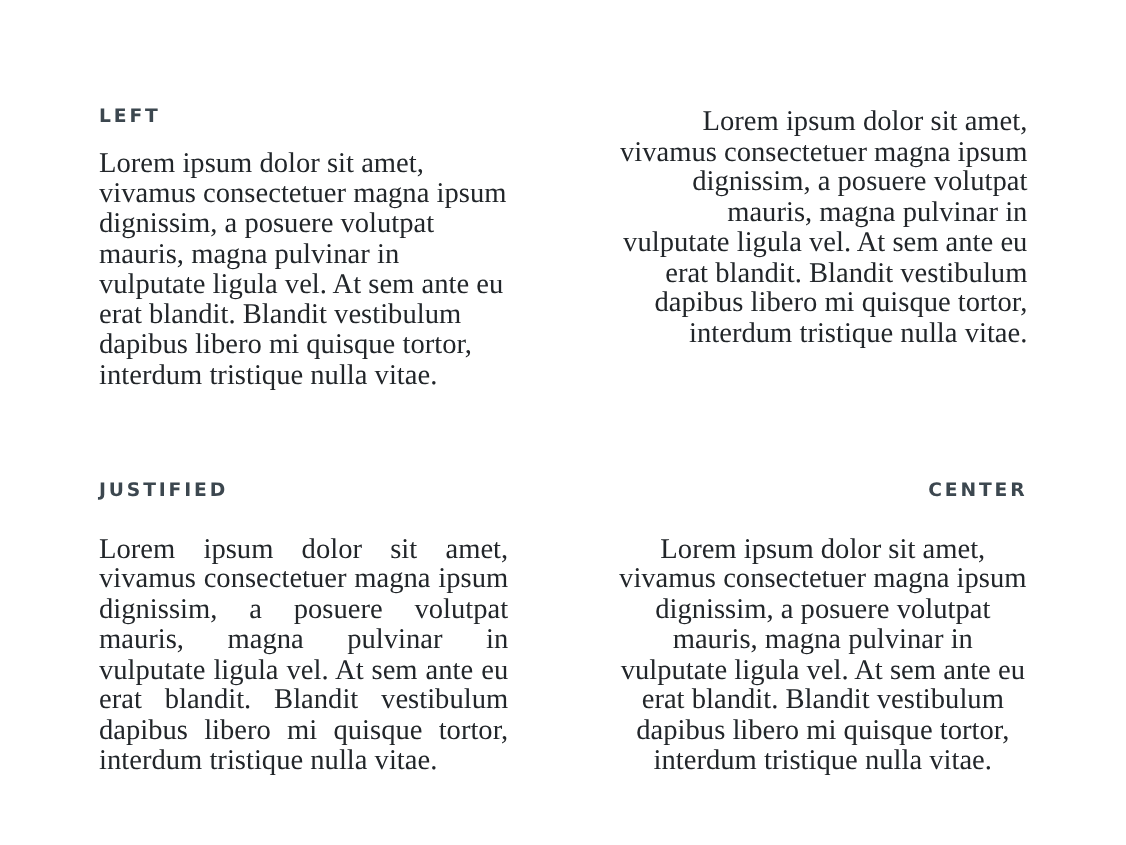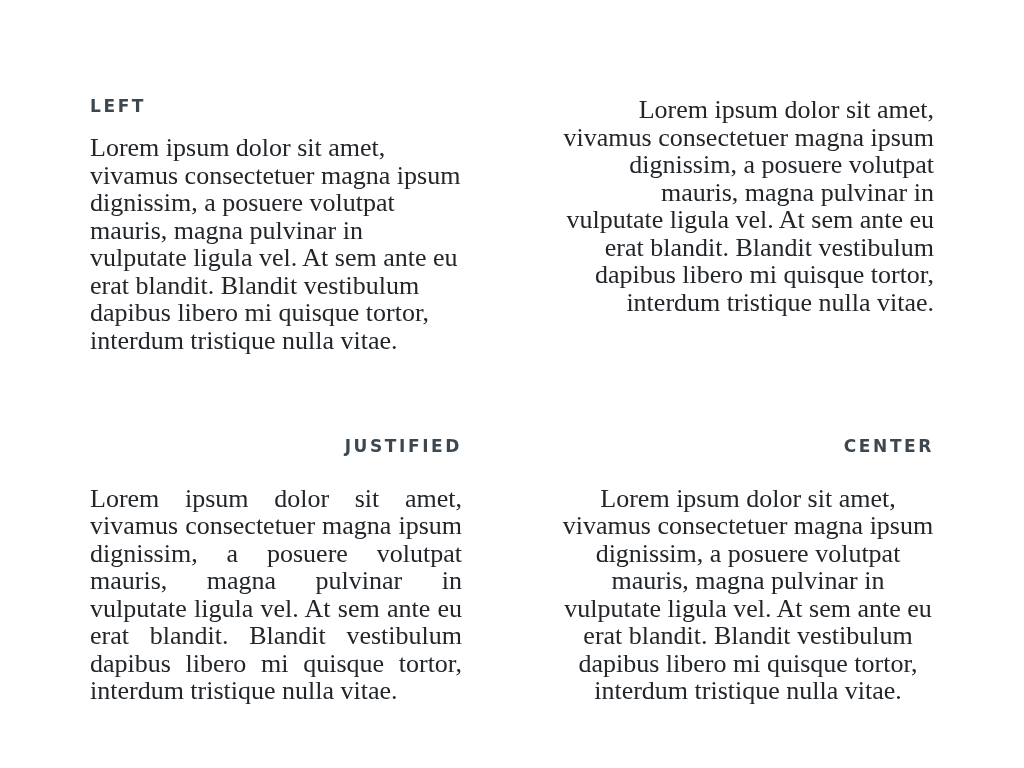--- a/index.html
+++ b/index.html
@@ -49,21 +49,21 @@
   }
   .align-left   { text-align: left; }
   .align-right  { text-align: right; }
   .align-center { text-align: center; }
   .align-justify{ text-align: justify; text-align-last: left; }
 
   
   .row2 .block-heading { margin-bottom: 28px; }
   .row2 { margin-top: 22px; }
 
-  .justified-heading { text-align: right; }
+  .justified-heading { text-align: left; }
   .center-heading { text-align: right; }
   .right-heading { text-align: right; }
   .left-heading { text-align: left; }
 </style>
 </head>
 <body>
 
 <div class="page">
 
   <div class="grid">

